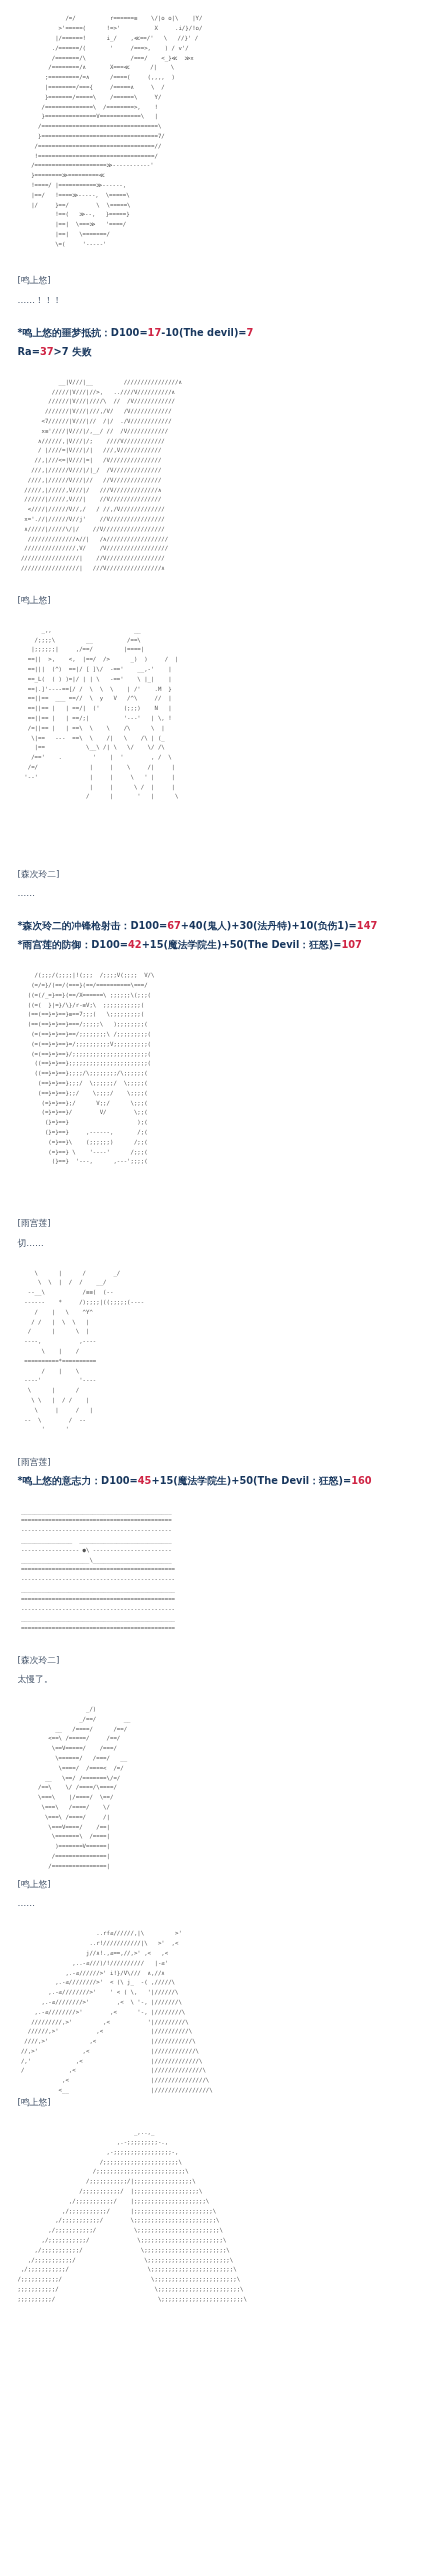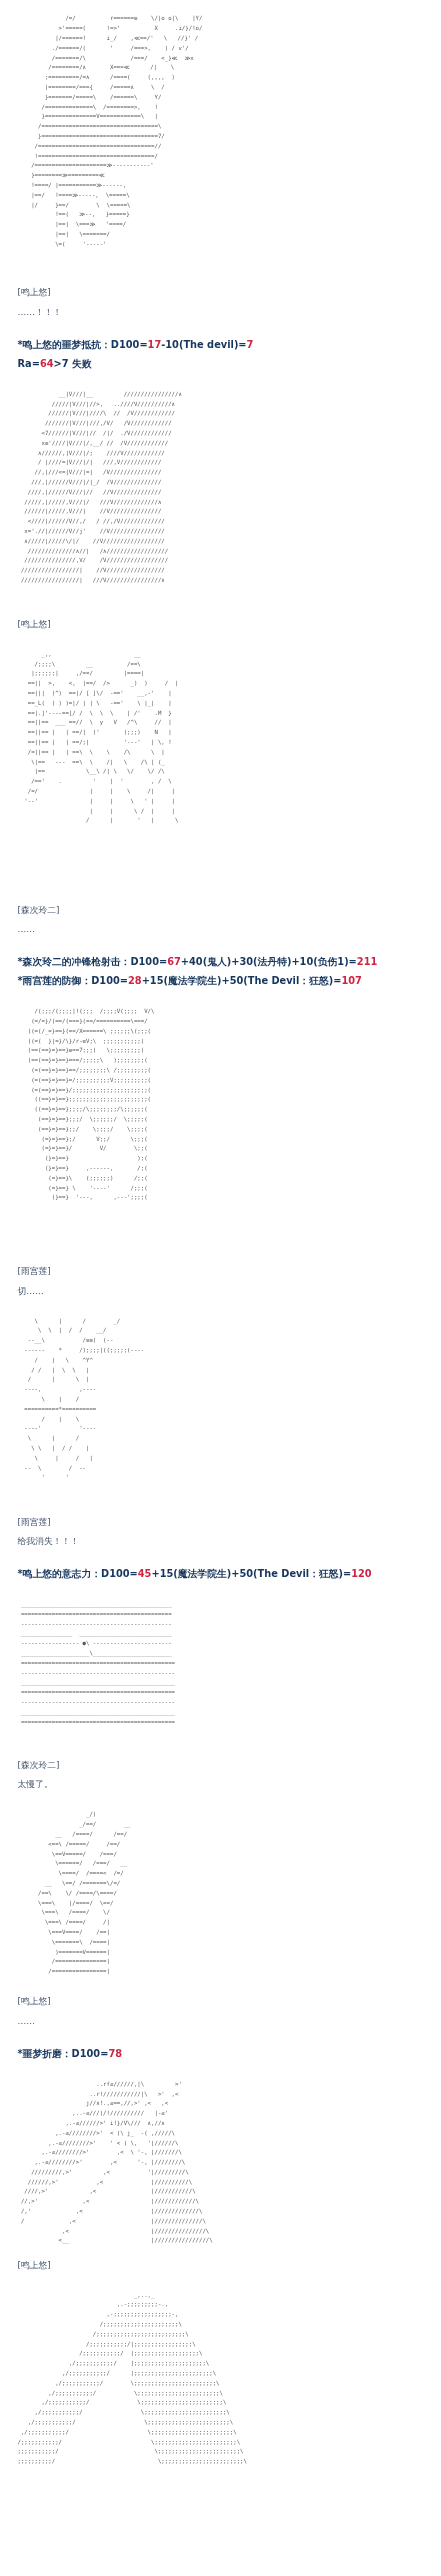--- a/index.html
+++ b/index.html
@@ -8,21 +8,21 @@
   .aa{
     font-family:"DejaVu Sans Mono",monospace;
     font-size:5.7px;line-height:9.8px;color:#555555;
     white-space:pre;overflow:hidden;margin:19.6px 0 0 0;
   }
   .aa:first-child{margin-top:0;}
   .a1{min-height:260px;} .a2{min-height:216px;} .a3{min-height:242px;}
   .a4{min-height:246px;} .a5{min-height:187px;} .a6{min-height:147px;}
   .a7{min-height:173px;} .a8{min-height:167px;} .a9{min-height:178px;}
   .speaker,.line{font-size:8.8px;line-height:11.3px;color:#44546a;}
-  .speaker{margin-top:13px;}
+  .speaker{margin-top:1px;}
   .line{margin-top:8.2px;}
   .dice{font-size:9.8px;line-height:12.4px;font-weight:bold;color:#17365d;margin-top:6.7px;}
   .line + .dice, .aa + .dice{margin-top:20.6px;}
   .dice .num{color:#cf2444;}
   .dice .base{color:#17365d;}
 </style>
 </head>
 <body>
 
 <div class="wrap">
@@ -46,21 +46,21 @@
     !====/ |===========≫------,
     |==/   !====≫-----,  \=====\
     |/     }==/        \  \=====\
            !==(   ≫--,   }=====}
            |==|  \===≫   '====/
            |==|   \=======/
            \=(     '-----'</pre>
   <div class="speaker">[鸣上悠]</div>
   <div class="line">……！！！</div>
   <div class="dice"><span class="base">*鸣上悠的噩梦抵抗：D100=</span><span class="num">17</span><span class="base">-10(The devil)=</span><span class="num">7</span></div>
-  <div class="dice"><span class="base">Ra=</span><span class="num">64</span><span class="base">&gt;7 失败</span></div>
+  <div class="dice"><span class="base">Ra=</span><span class="num">37</span><span class="base">&gt;7 失败</span></div>
 
   <pre class="aa a2">            __|V///|__         ////////////////∧
           /////|V///|//&gt;,   ..////V//////////∧
          //////|V///|////\  //  /V////////////
         ///////|V///|///,/V/   /V////////////
        &lt;7//////|V///|//  /|/  ./V////////////
        x≡'////|V///|/,__/ //  /V////////////
       ∧//////,|V///|/;    ////V////////////
       / |////=|V///|/|   ///,V////////////
      //,|///&lt;=|V///|=|   /V///////////////
@@ -90,22 +90,22 @@
    /=||== |   | ==\  \    \    /\      \  |
     \|==   ---  ==\  \    /|   \    /\ | (_
      |==            \__\ /| \   \/    \/ /\
     /=='    .         '    |  '        , /  \
    /=/               |     |    \     /|     |
   '--'               |     |     \   ' |     |
                      |     |      \ /  |     |
                     /      |       '   |      \</pre>
   <div class="speaker">[森次玲二]</div>
   <div class="line">……</div>
-  <div class="dice"><span class="base">*森次玲二的冲锋枪射击：D100=</span><span class="num">67</span><span class="base">+40(鬼人)+30(法丹特)+10(负伤1)=</span><span class="num">211</span></div>
-  <div class="dice"><span class="base">*雨宫莲的防御：D100=</span><span class="num">28</span><span class="base">+15(魔法学院生)+50(The Devil：狂怒)=</span><span class="num">107</span></div>
+  <div class="dice"><span class="base">*森次玲二的冲锋枪射击：D100=</span><span class="num">67</span><span class="base">+40(鬼人)+30(法丹特)+10(负伤1)=</span><span class="num">147</span></div>
+  <div class="dice"><span class="base">*雨宫莲的防御：D100=</span><span class="num">42</span><span class="base">+15(魔法学院生)+50(The Devil：狂怒)=</span><span class="num">107</span></div>
 
   <pre class="aa a4">     /(;;;/(;;;;|!(;;;  /;;;;V(;;;;  V/\
     (=/=}/(==/(===}(==/==========\===/
    ((=(/_=}==}(==/X======\ ;;;;;;\(;;;(
    ((=(  }|=}/\}/r-≡V;\  ;;;;;;;;;;;(
    (==(==}=}==}≡==7;;;(   \;;;;;;;;;(
    (==(==}=}==}===/;;;;;\   );;;;;;;;(
     (=(==}=}==}==/;;;;;;;;\ /;;;;;;;;;(
     (=(==}=}==}=/;;;;;;;;;;V;;;;;;;;;;(
     (=(==}=}==}/;;;;;;;;;;;;;;;;;;;;;;(
@@ -134,22 +134,21 @@
        \    |    /
   ==========*==========
        /    |    \
   ----'           '----
    \      |      /
     \ \   |  / /    |
      \     |     /   |
   --  \        /  --
        '      '</pre>
   <div class="speaker">[雨宫莲]</div>
-  <div class="line">给我消失！！！</div>
-  <div class="dice"><span class="base">*鸣上悠的意志力：D100=</span><span class="num">45</span><span class="base">+15(魔法学院生)+50(The Devil：狂怒)=</span><span class="num">120</span></div>
+  <div class="dice"><span class="base">*鸣上悠的意志力：D100=</span><span class="num">45</span><span class="base">+15(魔法学院生)+50(The Devil：狂怒)=</span><span class="num">160</span></div>
 
   <pre class="aa a6"> ____________________________________________
  ============================================
  --------------------------------------------
  _______________  ___________________________
  ----------------- ●\ -----------------------
  ____________________\_______________________
  =============================================
  ---------------------------------------------
  _____________________________________________
@@ -172,21 +171,20 @@
       \===\    |/====/  \==/
        \===\   /====/    \/
         \===\ /====/     /|
          \===V====/    /==|
           \=======\  /====|
            )=======V======|
           /===============|
          /================|</pre>
   <div class="speaker">[鸣上悠]</div>
   <div class="line">……</div>
-  <div class="dice"><span class="base">*噩梦折磨：D100=</span><span class="num">78</span></div>
 
   <pre class="aa a8">                       ..rf≤//////,|\         &gt;'
                      ..r!///////////|\   &gt;'  ,&lt;
                     j//∧!.,≤==,//,&gt;' ,&lt;   ,&lt;
                 ,..-≤///)/!//////////   |-≤'
               ,.-≤//////&gt;' i!}/V\///  ∧,//∧
            ,.-≤////////&gt;'  &lt; (\ j_  -( ,/////\
          ,.-≤////////&gt;'    ' &lt; ( \,   '|//////\
        ,.-≤////////&gt;'        ,&lt;  \ '-, |///////\
      ,.-≤////////&gt;'        ,&lt;      '-, |////////\

